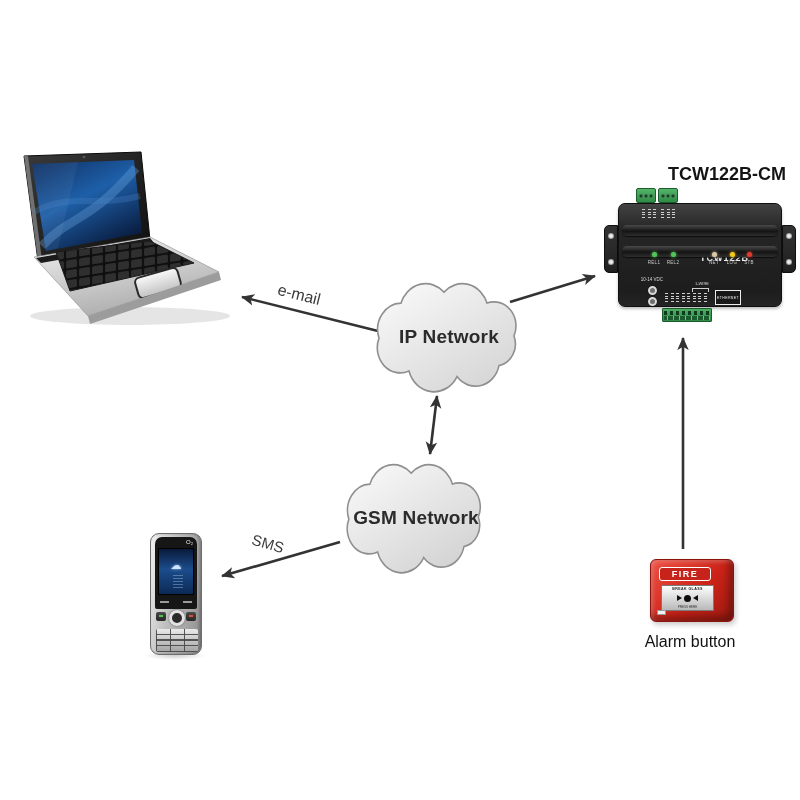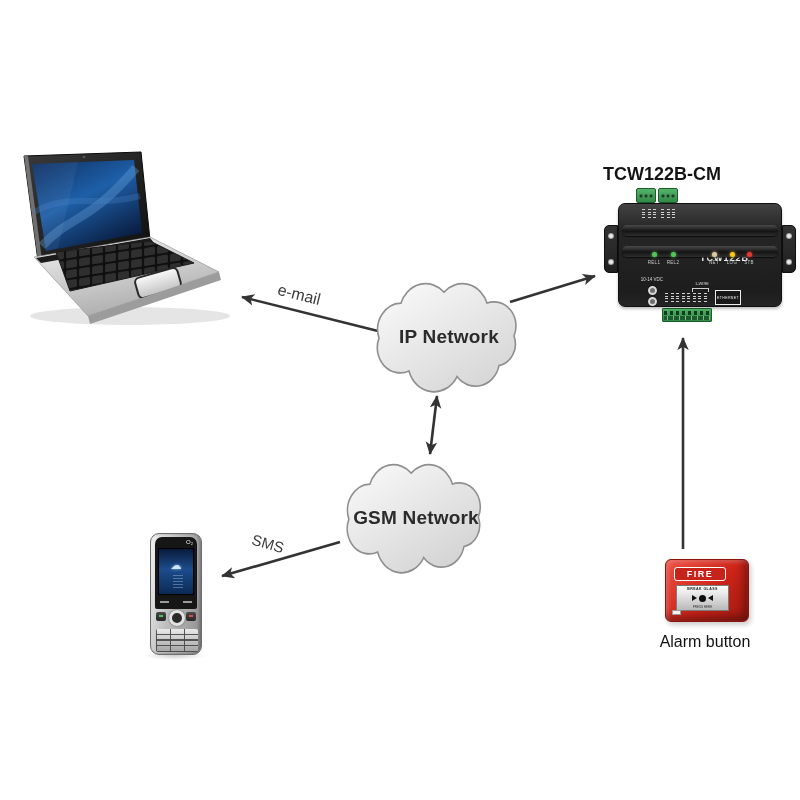--- a/index.html
+++ b/index.html
@@ -21,21 +21,21 @@
   
   .edge-label{position:absolute;color:#3a3a3a;font-weight:500;text-align:center;}
   #email-label{left:264px;top:286px;width:70px;font-size:16px;transform:rotate(14deg);}
   #sms-label{left:243px;top:535px;width:50px;font-size:15px;transform:rotate(16deg);}
 
   
   #laptop{position:absolute;left:14px;top:140px;width:216px;height:186px;}
 
   
   #device-wrap{position:absolute;left:600px;top:160px;width:200px;height:170px;}
-  #device-title{position:absolute;left:3px;top:4px;width:170px;text-align:left;
+  #device-title{position:absolute;left:16px;top:4px;width:170px;text-align:right;
                 font-size:18px;font-weight:600;color:#141414;}
   .top-block{position:absolute;width:20px;height:15px;background:linear-gradient(180deg,#53b56a,#2f8a46);
              border:1px solid #1d5c2d;border-radius:2px;display:flex;align-items:center;
              justify-content:space-around;padding:0 1px;}
   .top-block i{width:4px;height:4px;border-radius:50%;background:#12401f;box-shadow:inset 0 0 1px #9fd8ae;}
   #top-block-1{left:36px;top:28px;}
   #top-block-2{left:58px;top:28px;}
   #device-body{position:absolute;left:18px;top:43px;width:164px;height:104px;border-radius:7px;
                background:linear-gradient(180deg,#424242,#262626 25%,#1d1d1d 85%,#242424);
                border:1px solid #101010;box-shadow:0 2px 3px rgba(0,0,0,.25);}
@@ -70,21 +70,21 @@
   #eth-label{font-size:3.6px;color:#f0f0f0;letter-spacing:.3px;}
   #bottom-block{position:absolute;left:62px;top:148px;width:50px;height:14px;
                 background:linear-gradient(180deg,#4cae63,#2f8a46);border:1px solid #1d5c2d;
                 border-radius:1px;}
   #bottom-holes{position:absolute;left:1px;top:2px;right:1px;height:4px;
                 background:repeating-linear-gradient(90deg,#0f3a1d 0 3px,transparent 3px 6px);}
   #bottom-screws{position:absolute;left:1px;bottom:1px;right:1px;height:4px;
                  background:repeating-linear-gradient(90deg,#1a5c2e 0 3px,rgba(255,255,255,.35) 3px 4px,#1a5c2e 4px 6px);}
 
   
-  #alarm-wrap{position:absolute;left:640px;top:555px;width:100px;height:100px;margin-left:15px;}
+  #alarm-wrap{position:absolute;left:640px;top:555px;width:100px;height:100px;}
   #alarm-box{position:absolute;left:10px;top:4px;width:84px;height:63px;border-radius:6px;
              background:linear-gradient(135deg,#ef5043,#cc2318 55%,#a01a10);
              border:1px solid #8a140e;
              box-shadow:inset -4px -5px 8px rgba(0,0,0,.35),inset 2px 2px 4px rgba(255,255,255,.25),2px 3px 5px rgba(0,0,0,.2);}
   #fire-band{position:absolute;left:8px;top:7px;width:52px;height:14px;border:1px solid #fff;
              border-radius:3px;background:#c6241a;display:flex;align-items:center;justify-content:center;}
   #fire-label{color:#fff;font-weight:bold;font-size:9px;letter-spacing:1.5px;}
   #glass{position:absolute;left:10px;top:25px;width:53px;height:26px;border:1px solid #7a7a7a;
          background:linear-gradient(180deg,#fefefe,#b9b9b9);display:flex;flex-direction:column;
          align-items:center;justify-content:space-between;padding:1px 0;}

